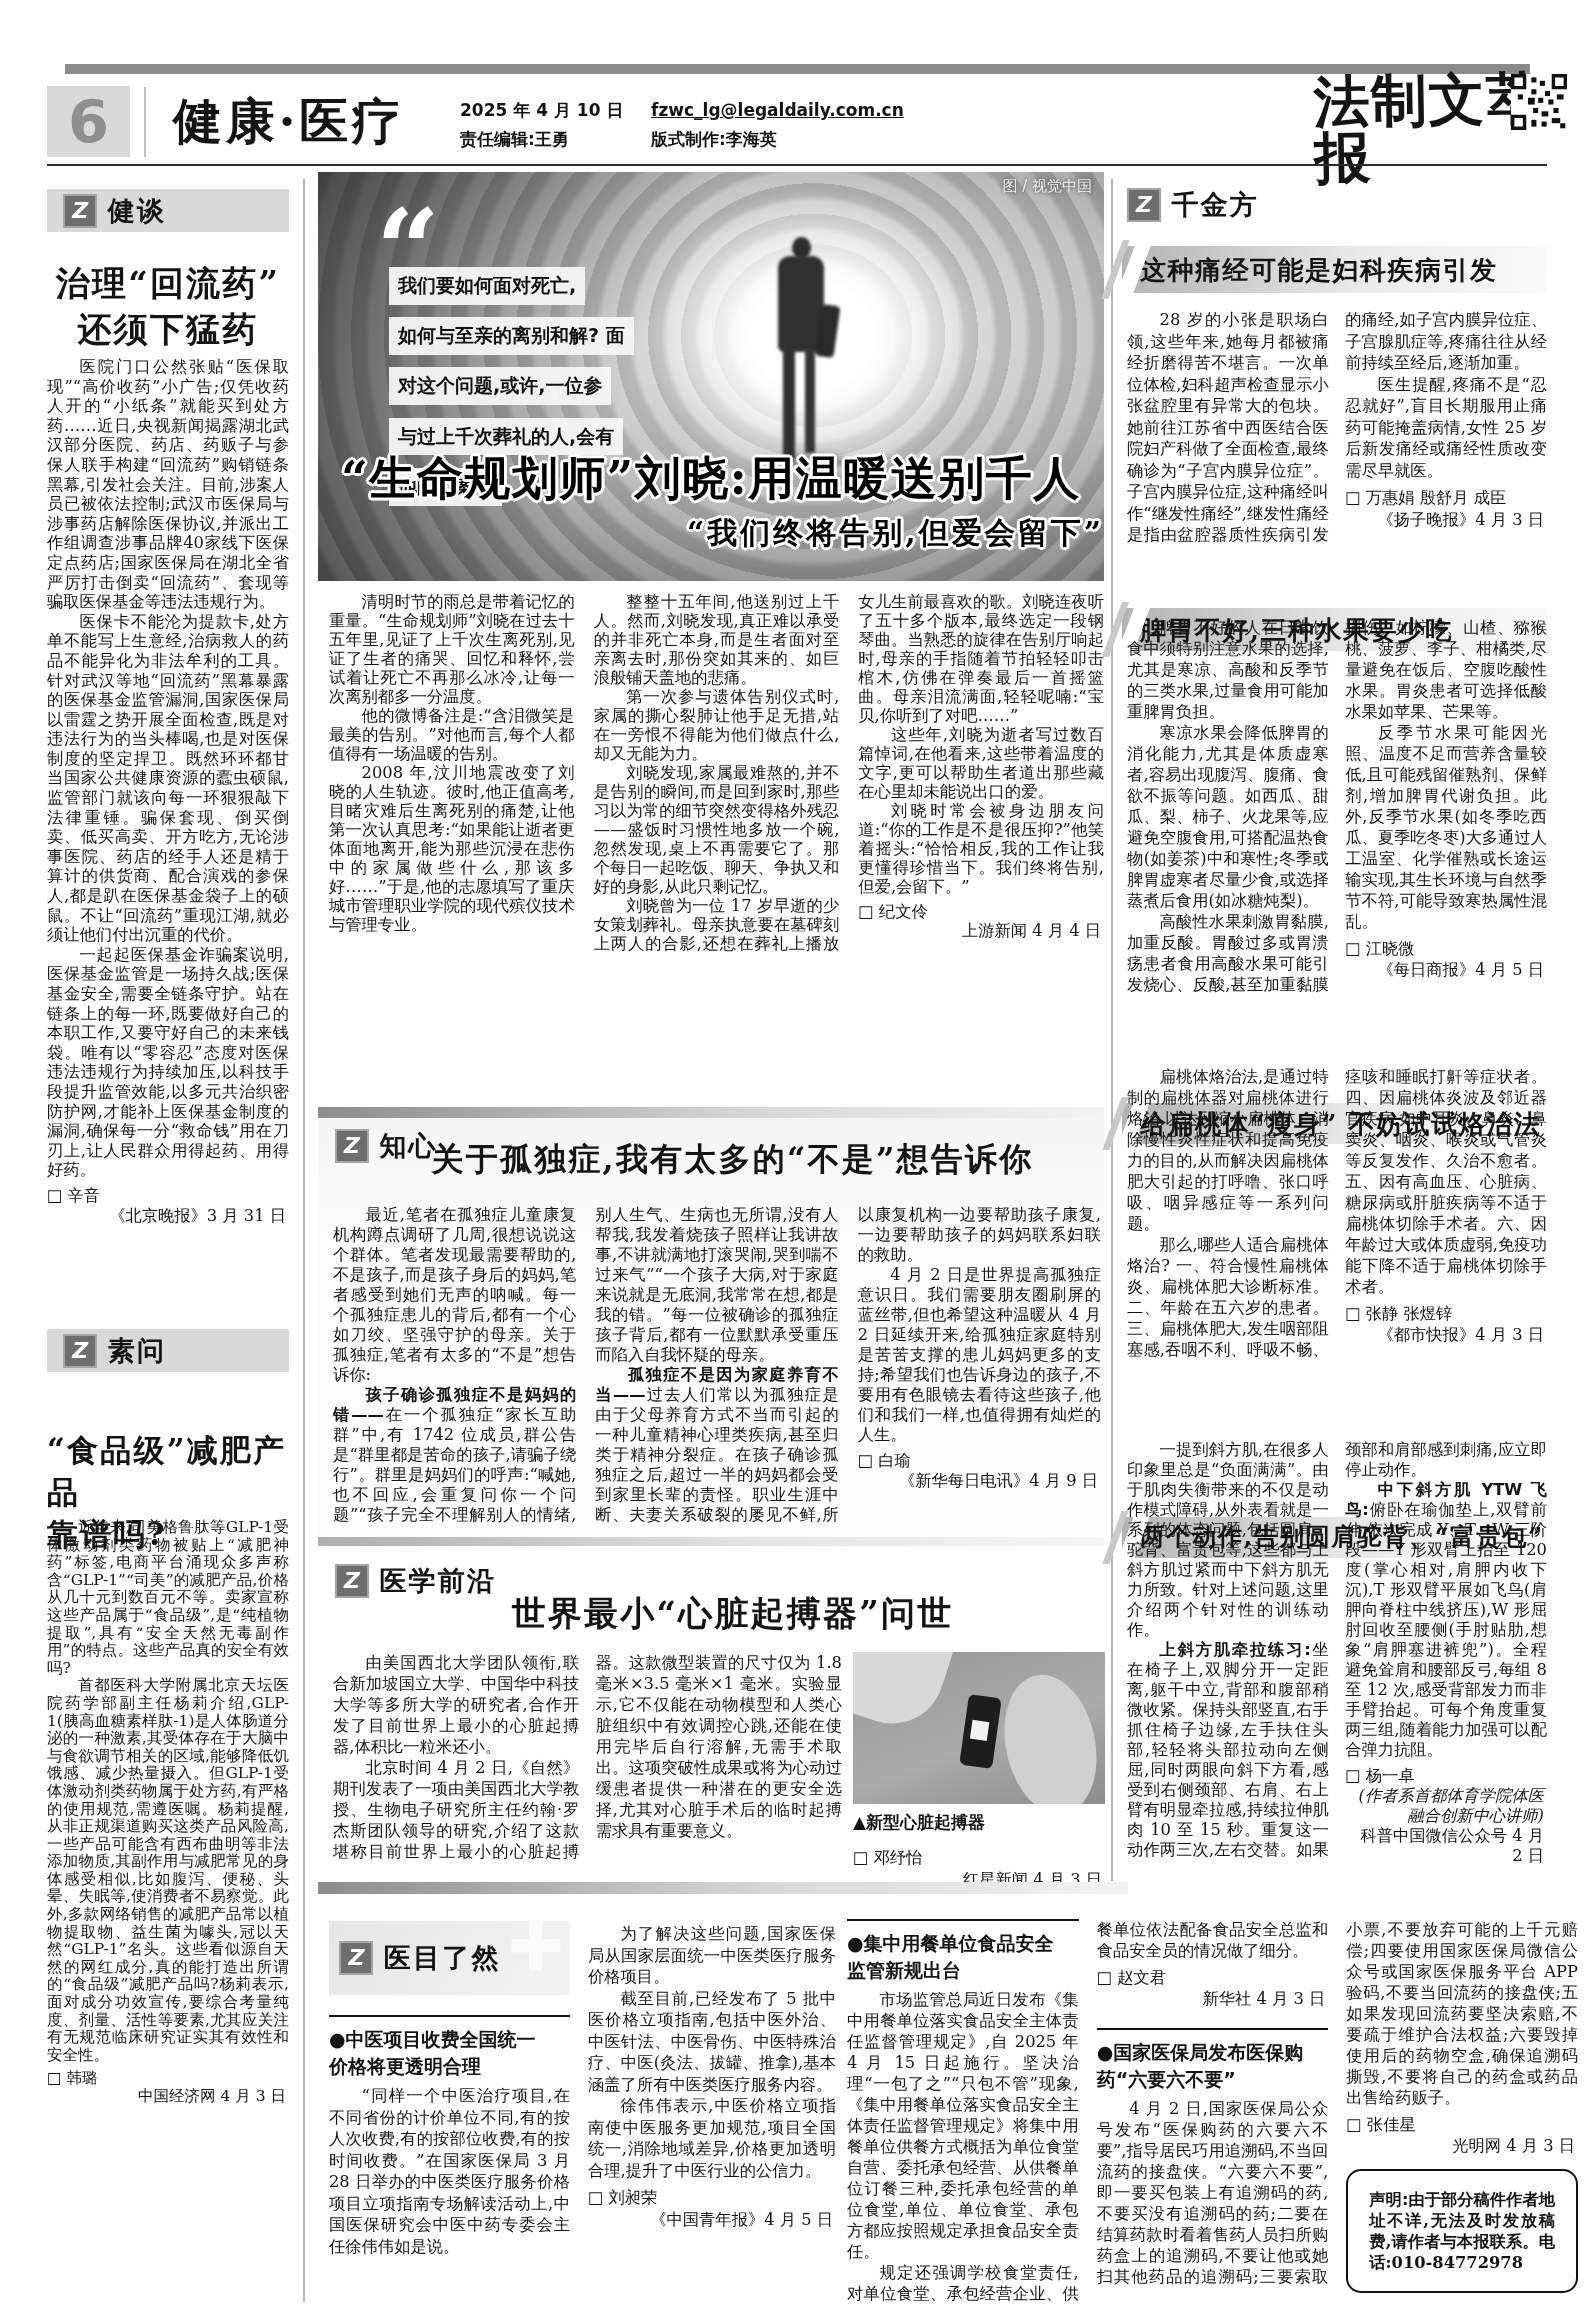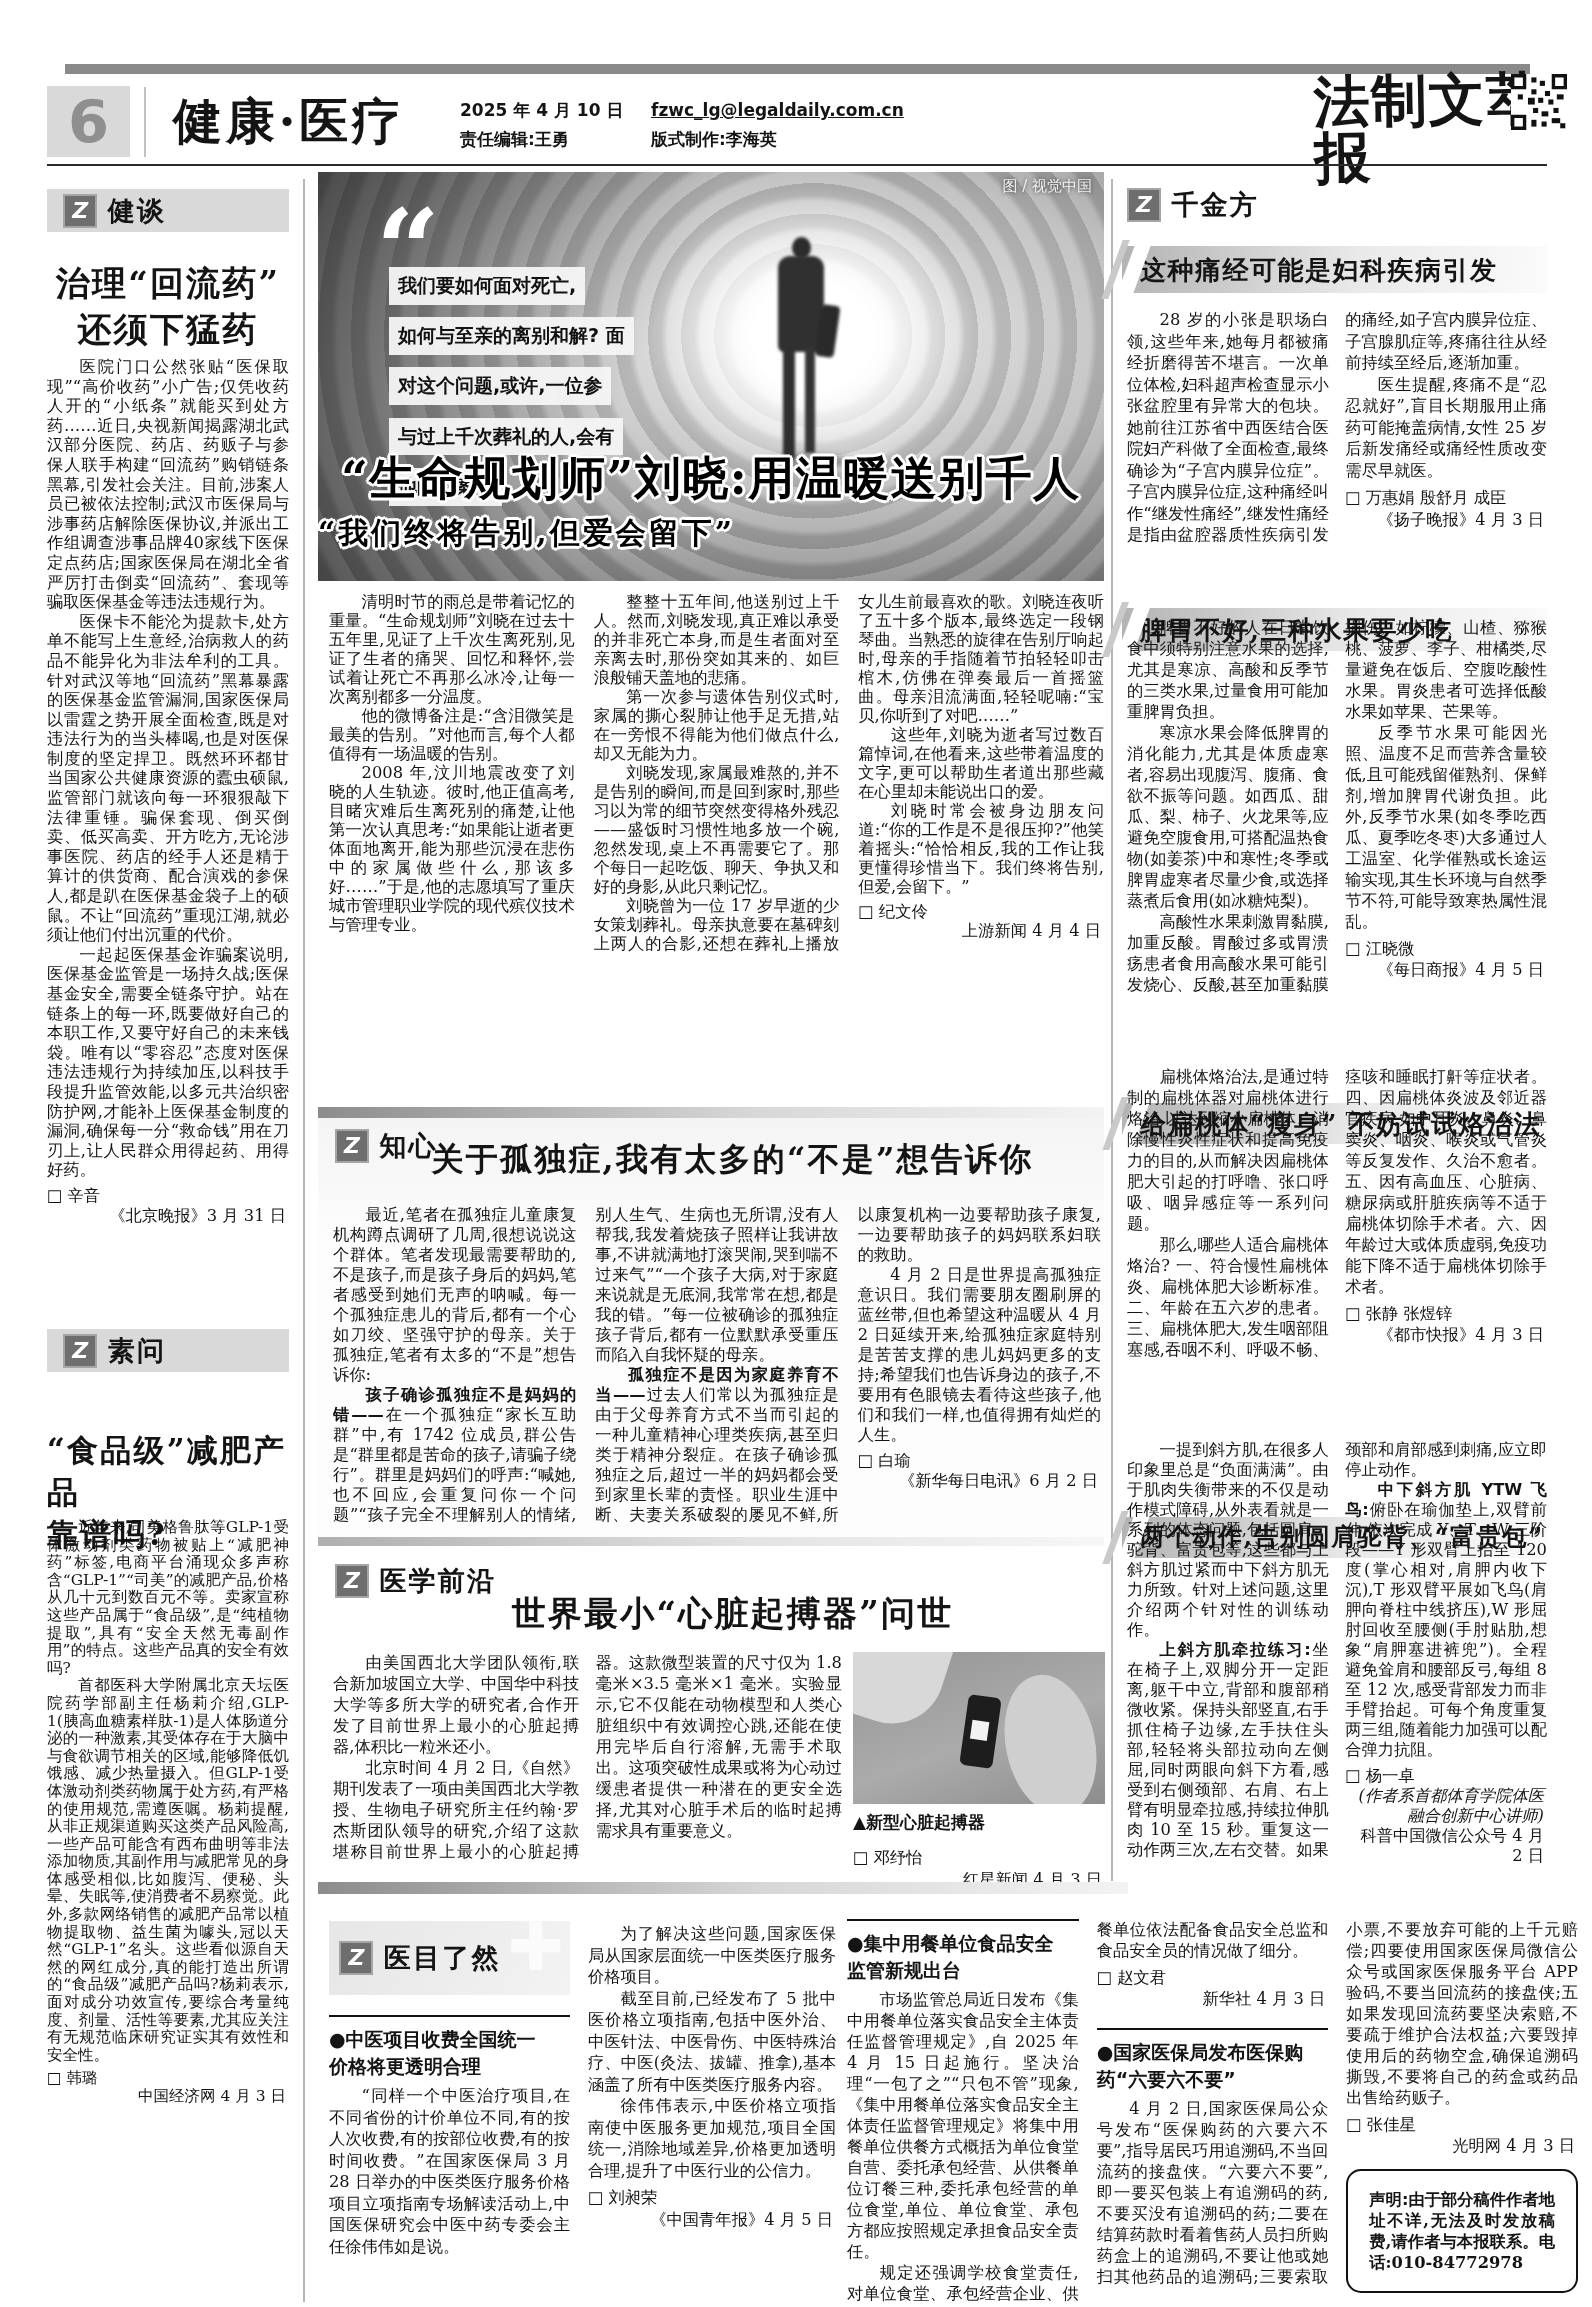--- a/index.html
+++ b/index.html
@@ -42,21 +42,21 @@
       radial-gradient(ellipse 222px 200px at 63% 40%,#ffffff 28%,rgba(255,255,255,0) 74%),
       repeating-radial-gradient(ellipse 577px 533px at 63% 40%,rgba(255,255,255,.15) 0 13.3px,rgba(80,80,80,.17) 20px 33px),
       radial-gradient(ellipse at 63% 40%,#ececec 0%,#b9b9b9 46%,#757575 82%,#555 100%);}
   .credit{position:absolute;top:7.4px;right:12px;color:#f0f0f0;font:400 15px/1 "DejaVu Sans",sans-serif;text-shadow:0 0 4.4px #333}
   .bigquote{position:absolute;left:58px;top:22px;color:#fff;font:900 111px/1 "DejaVu Serif",serif}
   .qlines{position:absolute;left:71px;top:95px;width:311px}
   .qlines span{display:table;background:rgba(245,245,245,.95);color:#111;font:700 19px/1.35 "DejaVu Sans","Liberation Sans",sans-serif;
                padding:6px 9px;margin-bottom:12.6px}
   .outline{color:#000;text-shadow:-2.2px -2.2px 0 #fff,2.2px -2.2px 0 #fff,-2.2px 2.2px 0 #fff,2.2px 2.2px 0 #fff,0 -3px 0 #fff,0 3px 0 #fff,-3px 0 0 #fff,3px 0 0 #fff}
   .heroH{position:absolute;left:0;top:283px;width:100%;text-align:center;font:900 46px/1 "DejaVu Serif",serif;letter-spacing:1.5px}
-  .heroS{position:absolute;left:0;top:346px;width:100%;text-align:left;font:900 30px/1 "DejaVu Serif",serif;letter-spacing:3px}
+  .heroS{position:absolute;left:0;top:346px;width:100%;text-align:right;font:900 30px/1 "DejaVu Serif",serif;letter-spacing:3px}
   .person{position:absolute;filter:blur(1.5px)}
   
   .cols3{column-count:3;column-gap:19px}
   .cols2{column-count:2;column-gap:16.3px}
   .gradbar{background:linear-gradient(90deg,#8c8c8c,#d7d7d7 55%,#f3f3f3)}
   
   .hbar{background:linear-gradient(97deg,#b3b3b3,#e9e9e9 55%,#fbfbfb);position:relative;display:flex;align-items:center;
         font:900 26px/1 "DejaVu Serif",serif;letter-spacing:1.5px;padding-left:18px;box-sizing:border-box}
   .hbar::before{content:"";position:absolute;left:4.4px;top:-6px;bottom:-6px;width:16.3px;background:#fff;transform:skewX(-20deg)}
   .hbar::after{content:"";position:absolute;left:-10.4px;top:-6px;bottom:-6px;width:7.4px;background:#c9c9c9;transform:skewX(-20deg)}
@@ -200,21 +200,21 @@
   </div>
   <div class="abs bigtitle t-center" style="left:414px;top:1138px;width:637px;font-size:32px">关于孤独症,我有太多的“不是”想告诉你</div>
   <div class="abs bt cols3" style="left:333px;top:1205px;width:768px;height:327px;font-size:16.3px;line-height:20px">
     <div>
         <p>最近,笔者在孤独症儿童康复机构蹲点调研了几周,很想说说这个群体。笔者发现最需要帮助的,不是孩子,而是孩子身后的妈妈,笔者感受到她们无声的呐喊。每一个孤独症患儿的背后,都有一个心如刀绞、坚强守护的母亲。关于孤独症,笔者有太多的“不是”想告诉你:</p>
         <p><b class="lead">孩子确诊孤独症不是妈妈的错——</b>在一个孤独症“家长互助群”中,有 1742 位成员,群公告是“群里都是苦命的孩子,请骗子绕行”。群里是妈妈们的呼声:“喊她,也不回应,会重复问你一个问题”“孩子完全不理解别人的情绪,别人生气、生病也无所谓,没有人帮我,我发着烧孩子照样让我讲故事,不讲就满地打滚哭闹,哭到喘不过来气”“一个孩子大病,对于家庭来说就是无底洞,我常常在想,都是我的错。”每一位被确诊的孤独症孩子背后,都有一位默默承受重压而陷入自我怀疑的母亲。</p>
         <p><b class="lead">孤独症不是因为家庭养育不当——</b>过去人们常以为孤独症是由于父母养育方式不当而引起的一种儿童精神心理类疾病,甚至归类于精神分裂症。在孩子确诊孤独症之后,超过一半的妈妈都会受到家里长辈的责怪。职业生涯中断、夫妻关系破裂的屡见不鲜,所以康复机构一边要帮助孩子康复,一边要帮助孩子的妈妈联系妇联的救助。</p>
         <p>4 月 2 日是世界提高孤独症意识日。我们需要朋友圈刷屏的蓝丝带,但也希望这种温暖从 4 月 2 日延续开来,给孤独症家庭特别是苦苦支撑的患儿妈妈更多的支持;希望我们也告诉身边的孩子,不要用有色眼镜去看待这些孩子,他们和我们一样,也值得拥有灿烂的人生。</p>
       </div>
     <div class="byline">□ 白瑜</div>
-    <div class="srcline">《新华每日电讯》6 月 2 日</div>
+    <div class="srcline">《新华每日电讯》4 月 9 日</div>
   </div>
   <div class="abs gradbar" style="left:318px;top:1537px;width:786px;height:9px;opacity:.7"></div>
 
   <div class="abs slogo" style="left:335px;top:1563px">
     <div class="ztile">Z</div>
     <span class="name">医学前沿</span>
   </div>
   <div class="abs bigtitle t-center" style="left:414px;top:1591px;width:637px;font-size:34px">世界最小“心脏起搏器”问世</div>
   <div class="abs bt cols2" style="left:333px;top:1652px;width:509px;height:275px;font-size:16.3px;line-height:21px">
     <div>

